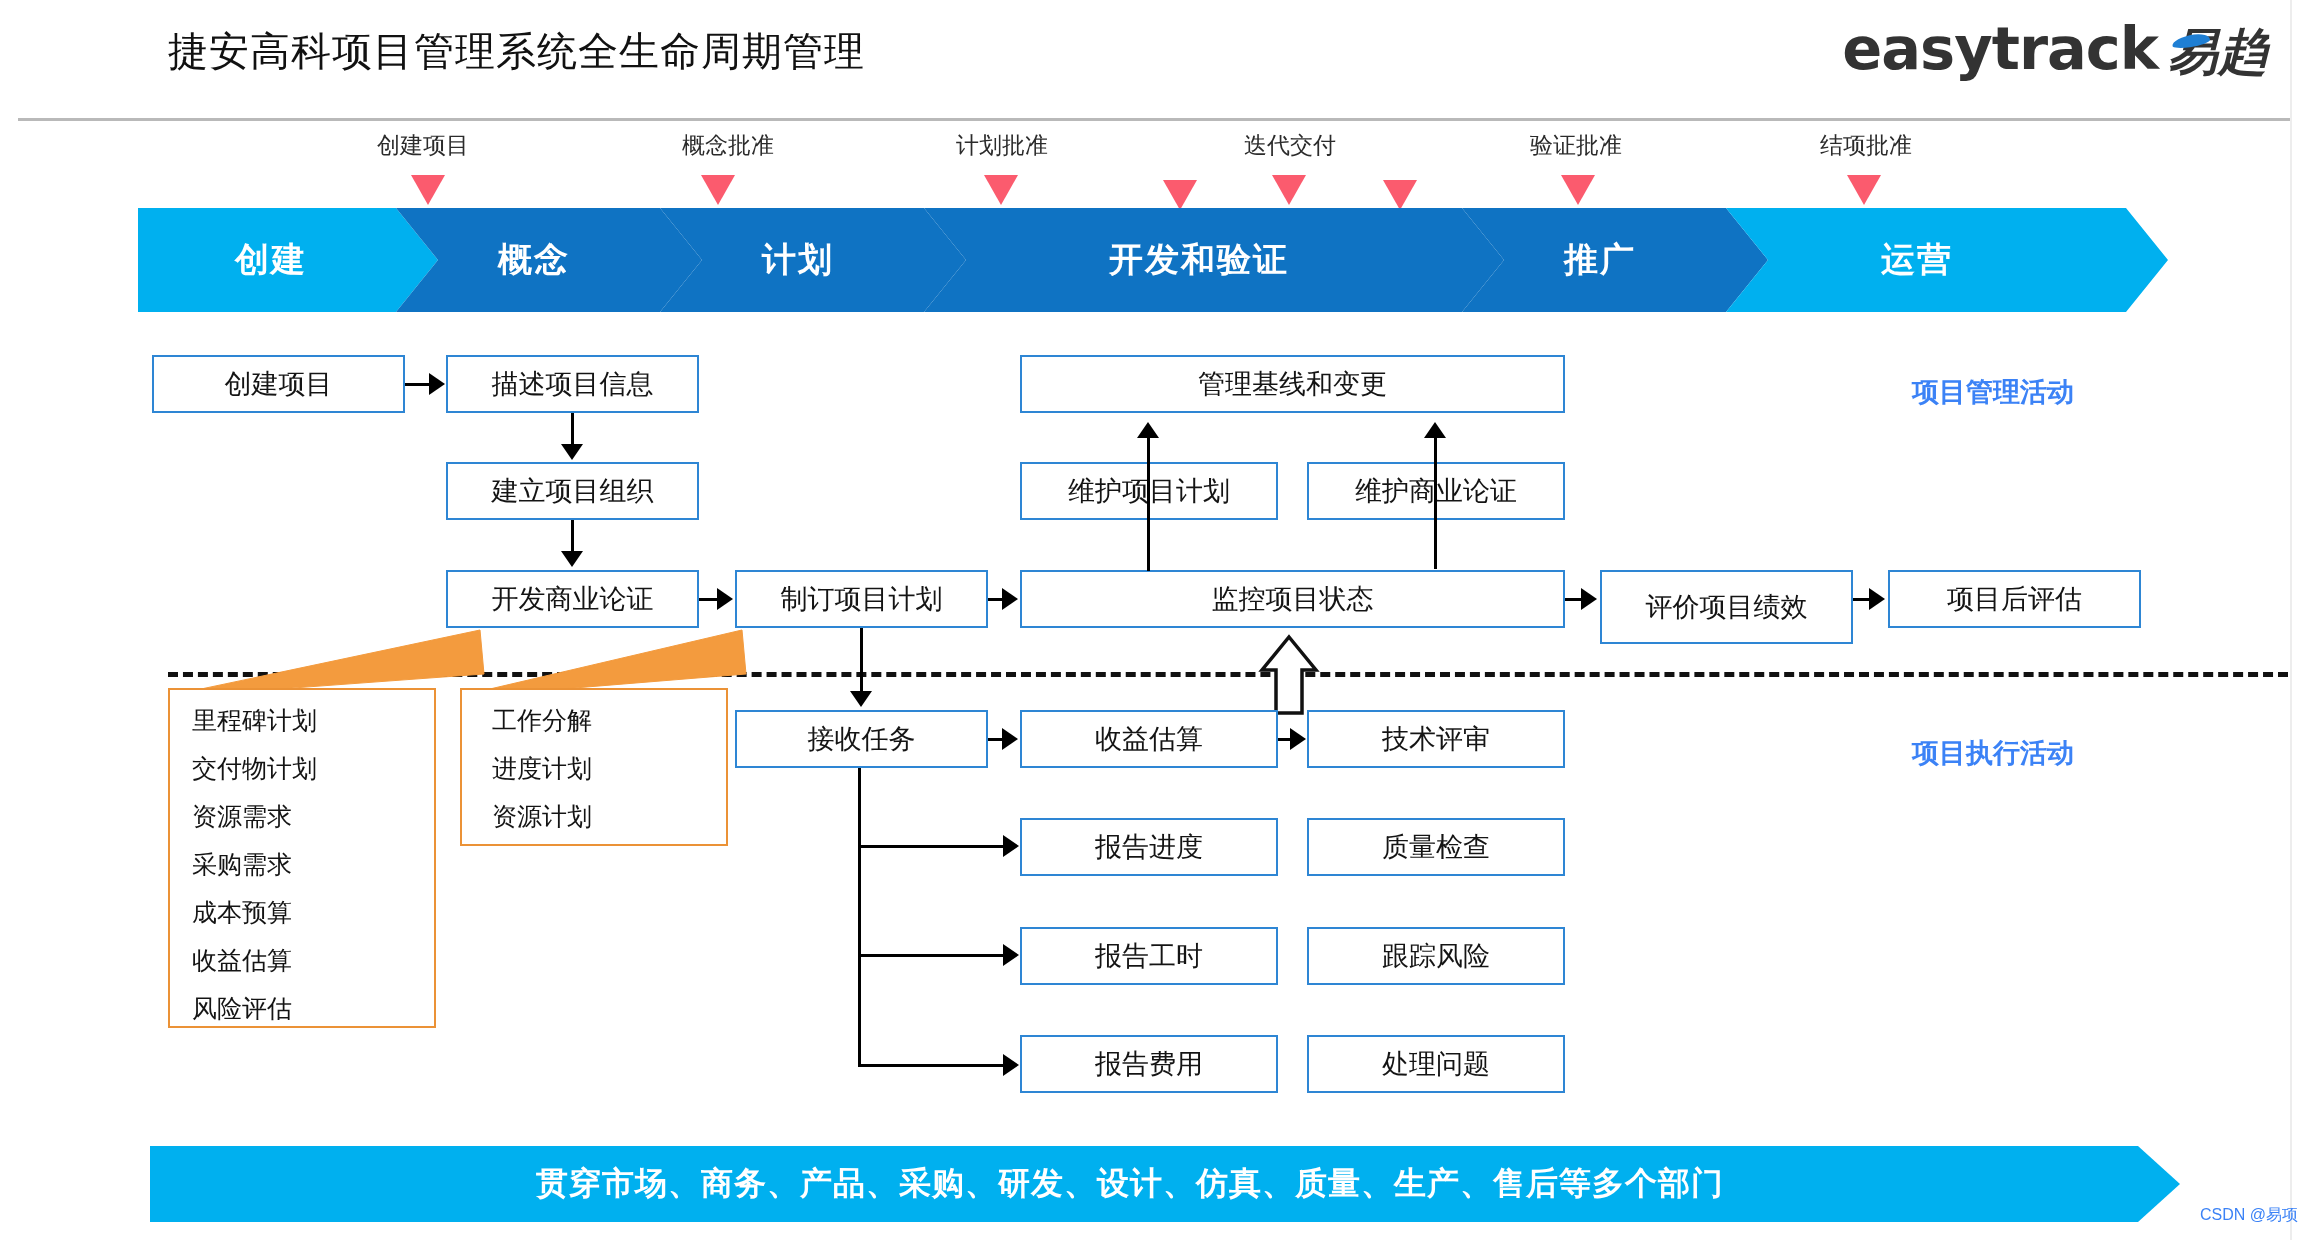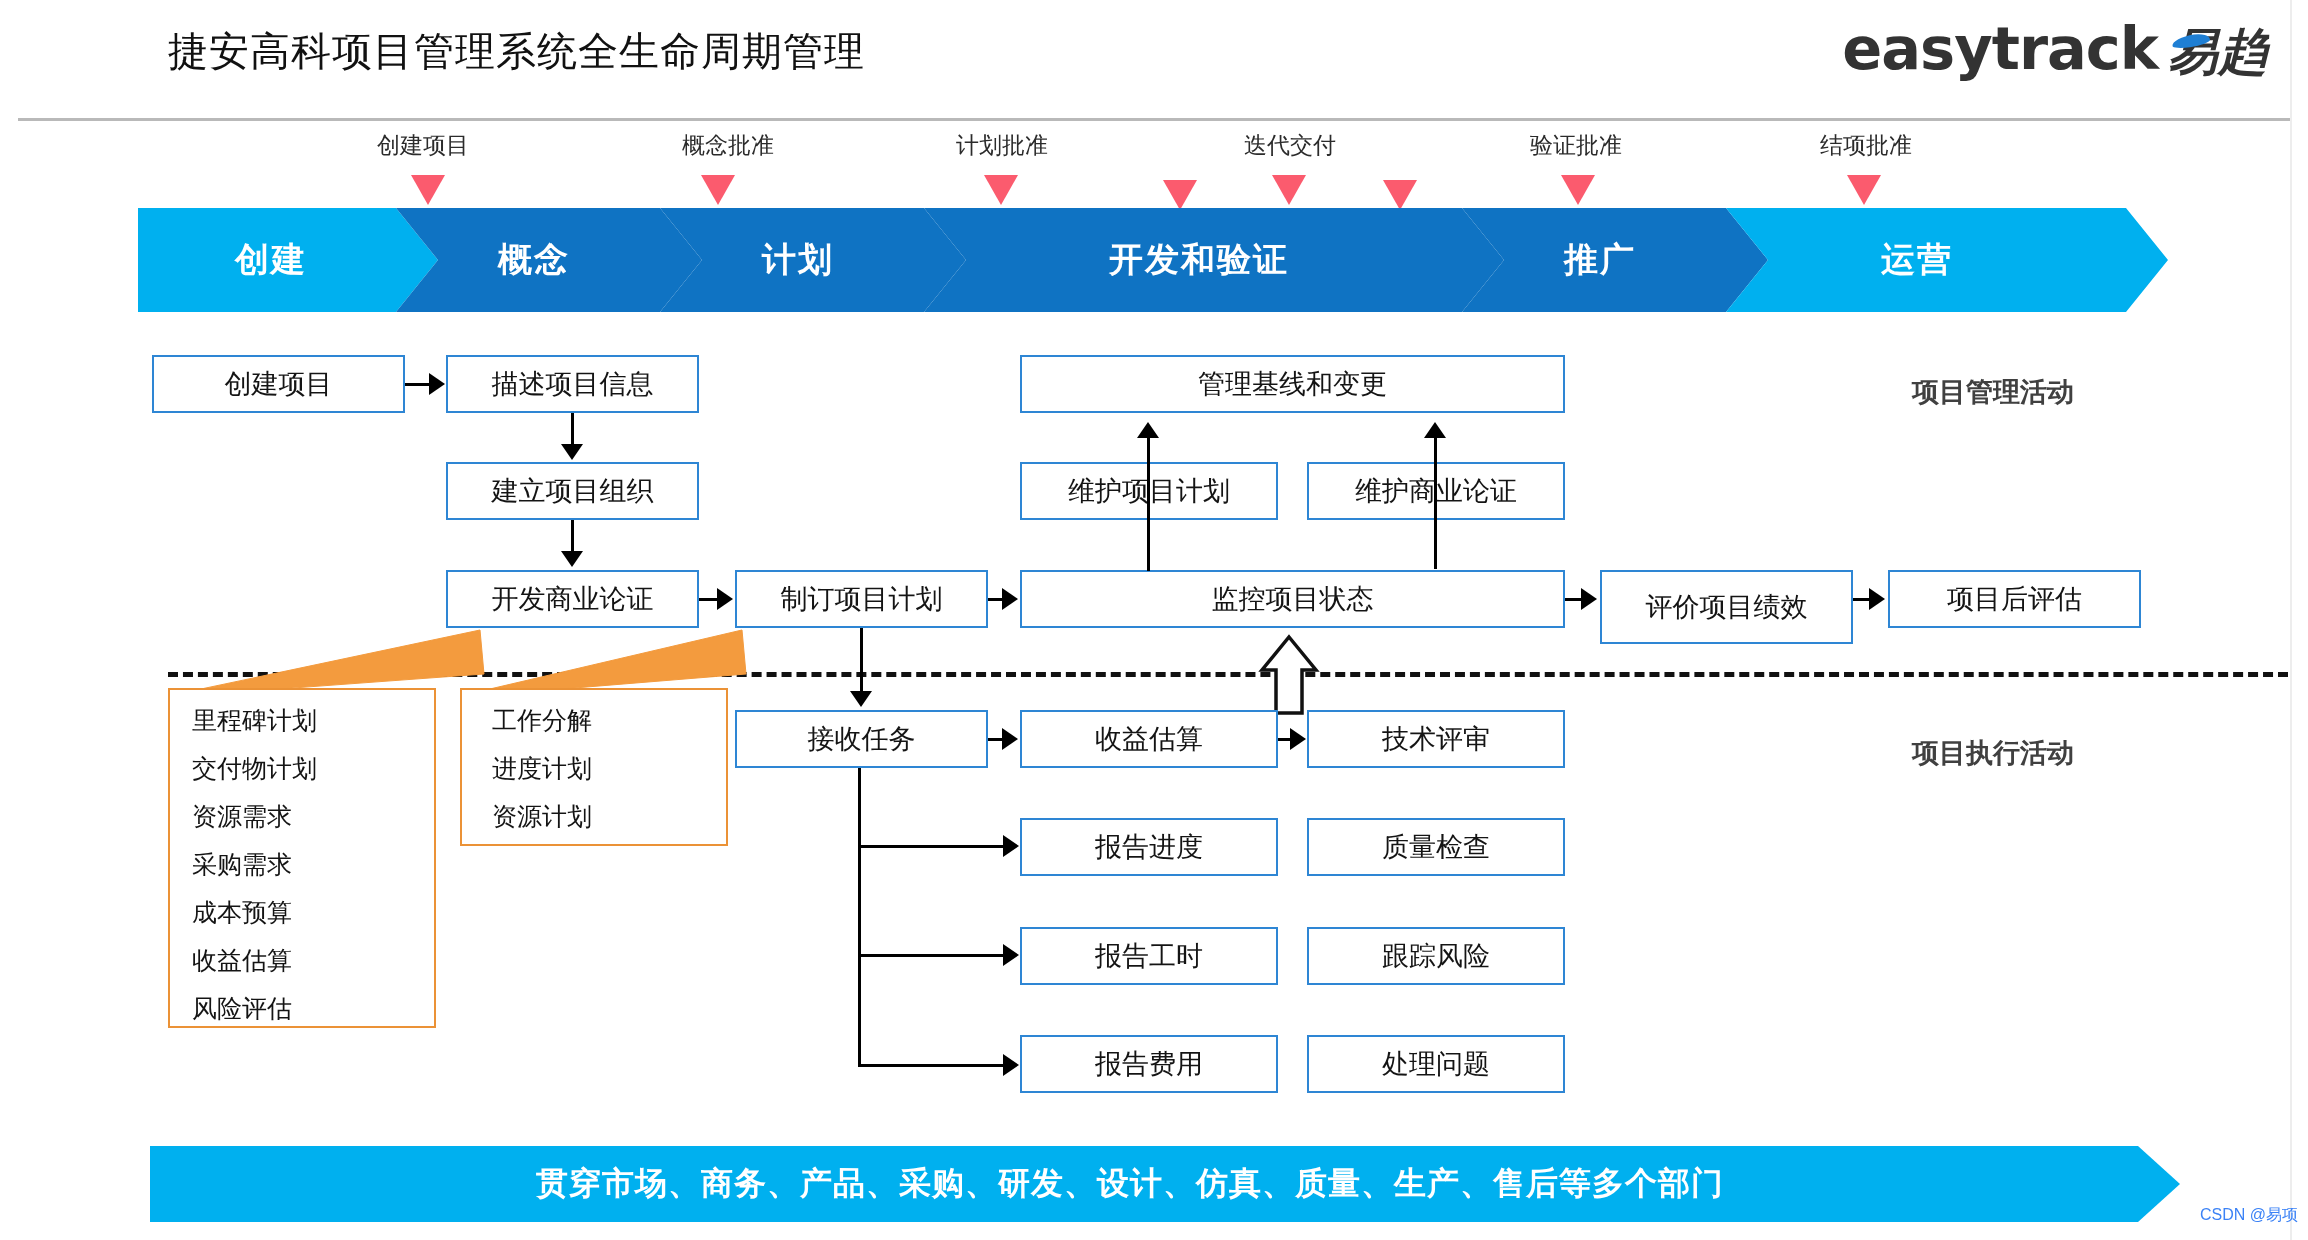--- a/index.html
+++ b/index.html
@@ -44,21 +44,21 @@
     color:#ffffff;font-size:34px;font-weight:700;letter-spacing:2px;
   }
   .phase span{position:relative;z-index:2;}
 
   
   .pbox{
     box-sizing:border-box;border:2.5px solid #2e86d4;background:#ffffff;
     display:flex;align-items:center;justify-content:center;
     font-size:27px;color:#141414;white-space:nowrap;
   }
-  .lane-label{font-size:27px;font-weight:700;color:#404040;white-space:nowrap;}
+  .lane-label{font-size:27px;font-weight:700;color:#3b82f6;white-space:nowrap;}
 
   
   .line-h{background:#000;height:3px;}
   .line-v{background:#000;width:3px;}
   .arrow-r{
     width:0;height:0;border-top:11px solid transparent;border-bottom:11px solid transparent;
     border-left:16px solid #000;
   }
   .arrow-d{
     width:0;height:0;border-left:11px solid transparent;border-right:11px solid transparent;

